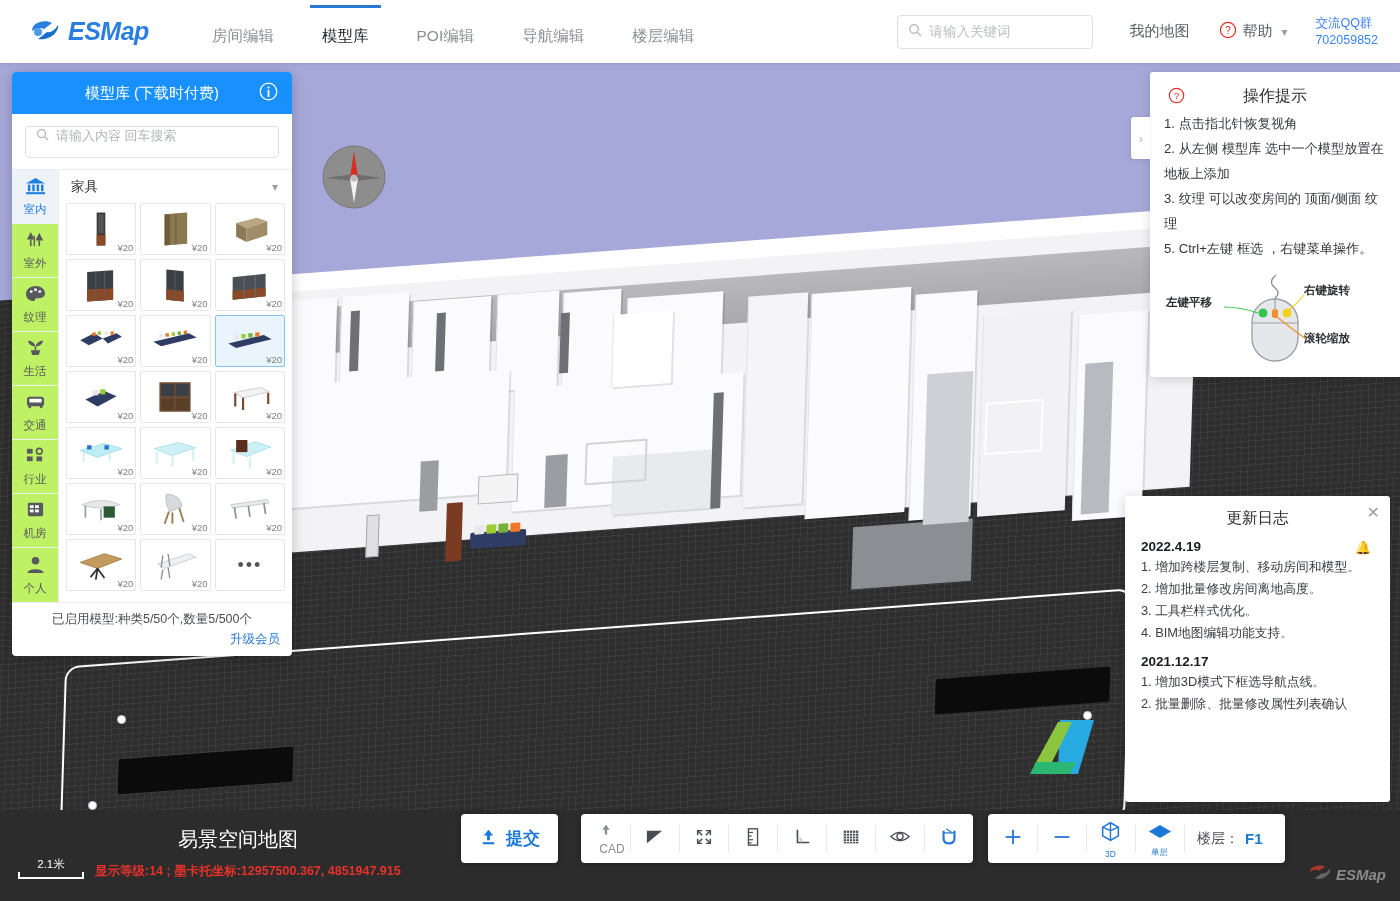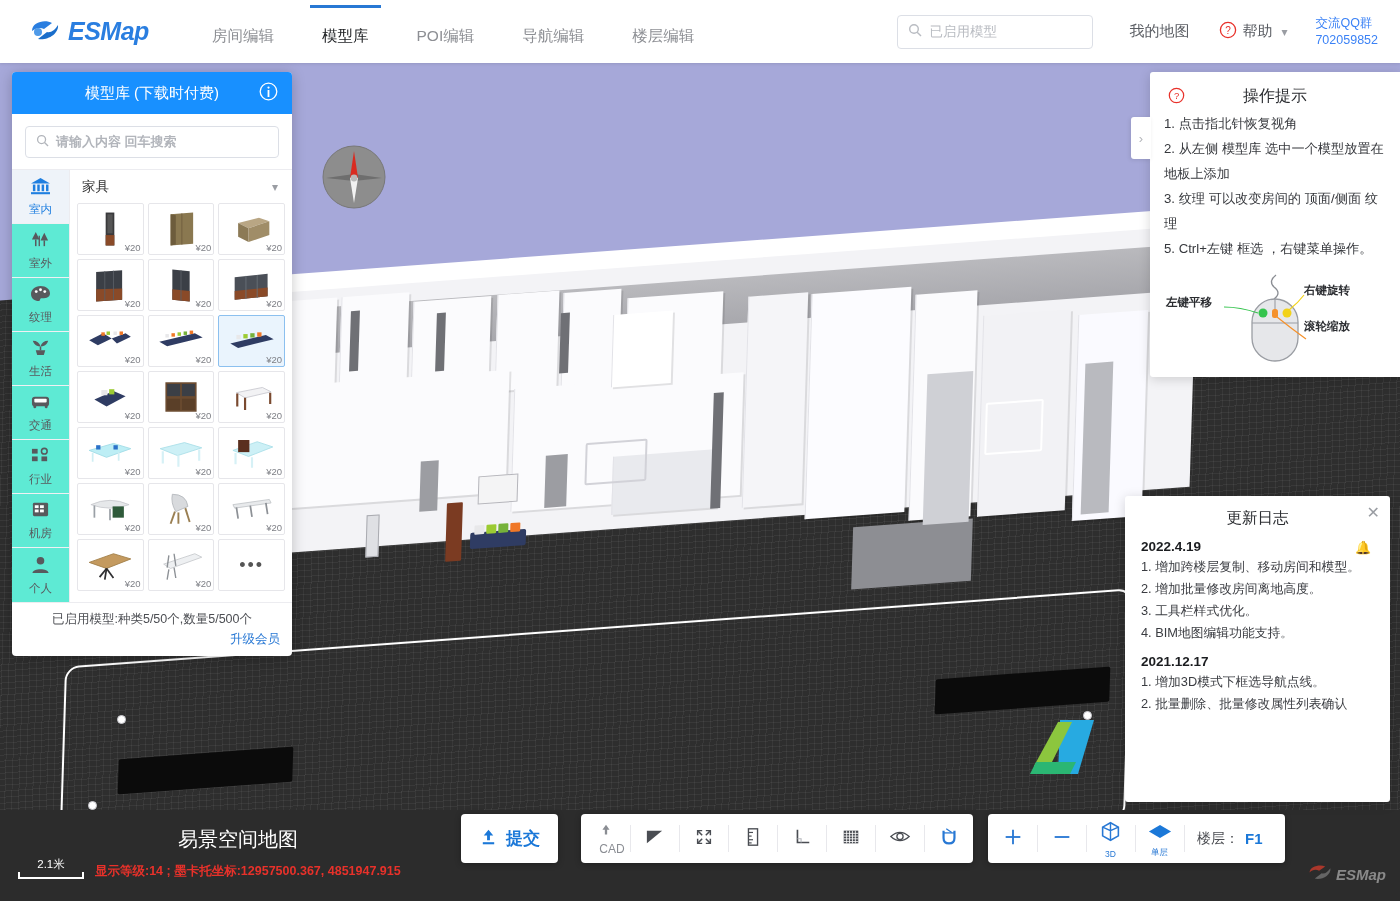--- a/index.html
+++ b/index.html
@@ -119,27 +119,26 @@
     background: #fff; border-radius: 4px; z-index: 30;
     box-shadow: 0 2px 14px rgba(0,0,0,0.22); overflow: hidden;
   }
   .lp-head {
     height: 42px; background: #1890ff; color: #fff; display: flex; align-items: center;
     justify-content: center; position: relative; font-size: 15px;
   }
   .lp-info { position:absolute; right:14px; top:50%; transform:translateY(-50%); cursor:pointer; }
   .lp-search-wrap { padding: 12px 13px 11px 13px; }
   .lp-search {
-    height: 32px; border:1px solid #dcdfe6; border-radius:4px; display:flex; align-items:center;
+    height: 32px; border:1px solid #dcdfe6; border-radius:4px; display:flex; 
     padding: 0 10px;
-    font-weight: bold;
   }
   .lp-search .ph { font-size:13px; color:#b2b5bb; margin-left:7px; }
   .lp-body { display:flex; border-top:1px solid #ececf0; }
-  .cats { width: 58px; border-right:1px solid #ececf0; background:#5eead4; flex-shrink:0; }
+  .cats { width: 47px; border-right:1px solid #ececf0; background:#bef264; flex-shrink:0; }
   .cat {
     height:54px; display:flex; flex-direction:column; align-items:center; justify-content:center;
     border-bottom:1px solid #f0f0f3; cursor:pointer; color:#58595d;
   }
   .cat.active { background:#eef3f9; color:#1f7fe0; }
   .cat .cl { font-size:11.5px; margin-top:3px; }
   .grid-wrap { flex:1; }
   .grp-head {
     height:33px; display:flex; align-items:center; justify-content:space-between;
     padding: 0 14px 0 12px; font-size:13.5px; color:#333; cursor:pointer;
@@ -336,21 +335,21 @@
     </div>
 
     <div class="hdr-right">
       <div class="search-box">
         <span>
           <svg viewBox="0 0 14 14" width="14" height="14">
               <circle cx="6" cy="6" r="4.3" fill="none" stroke="#b9bcc2" stroke-width="1.4"></circle>
               <line x1="9.2" y1="9.2" x2="13" y2="13" stroke="#b9bcc2" stroke-width="1.4"></line>
             </svg>
         </span>
-        <span class="ph">已启用模型</span>
+        <span class="ph">请输入关键词</span>
       </div>
       <div class="hdr-link">我的地图</div>
       <div class="hdr-help">
         <span>
           <svg viewBox="0 0 18 18" width="18" height="18">
               <circle cx="9" cy="9" r="7.6" fill="none" stroke="#e8312a" stroke-width="1.3"></circle>
               <text x="9" y="12.6" font-size="10" fill="#e8312a" text-anchor="middle" font-family="Liberation Sans">?</text>
             </svg>
         </span>
         <span class="lbl">帮助</span>
@@ -698,21 +697,21 @@
         <line x1="111" y1="32" x2="111" y2="46" stroke="#9a9da3" stroke-width="1.1"></line>
         <circle cx="99" cy="46" r="4.5" fill="#35c44e"></circle>
         <rect x="108" y="42" width="6" height="9" rx="2.5" fill="#f5912b"></rect>
         <circle cx="123" cy="46" r="4.5" fill="#f2d21a"></circle>
         <path d="M60 40 Q76 40 94 46" stroke="#35c44e" stroke-width="1.2" fill="none"></path>
         <path d="M140 28 Q134 36 125 43" stroke="#f2d21a" stroke-width="1.2" fill="none"></path>
         <path d="M113 50 Q128 62 142 72" stroke="#f5912b" stroke-width="1.2" fill="none"></path>
       </svg>
       <span class="md-lbl" style="left:2px;top:28px;">左键平移</span>
       <span class="md-lbl" style="left:140px;top:16px;">右键旋转</span>
-      <span class="md-lbl" style="left:140px;top:52px;">滚轮缩放</span>
+      <span class="md-lbl" style="left:140px;top:64px;">滚轮缩放</span>
     </div>
   </div>
 
   <div class="ulog">
     <span class="ulog-close">✕</span>
     <div class="ulog-title">更新日志</div>
 
     <div class="ulog-date">
       <span>2022.4.19</span>
       <span class="bell">🔔</span>

